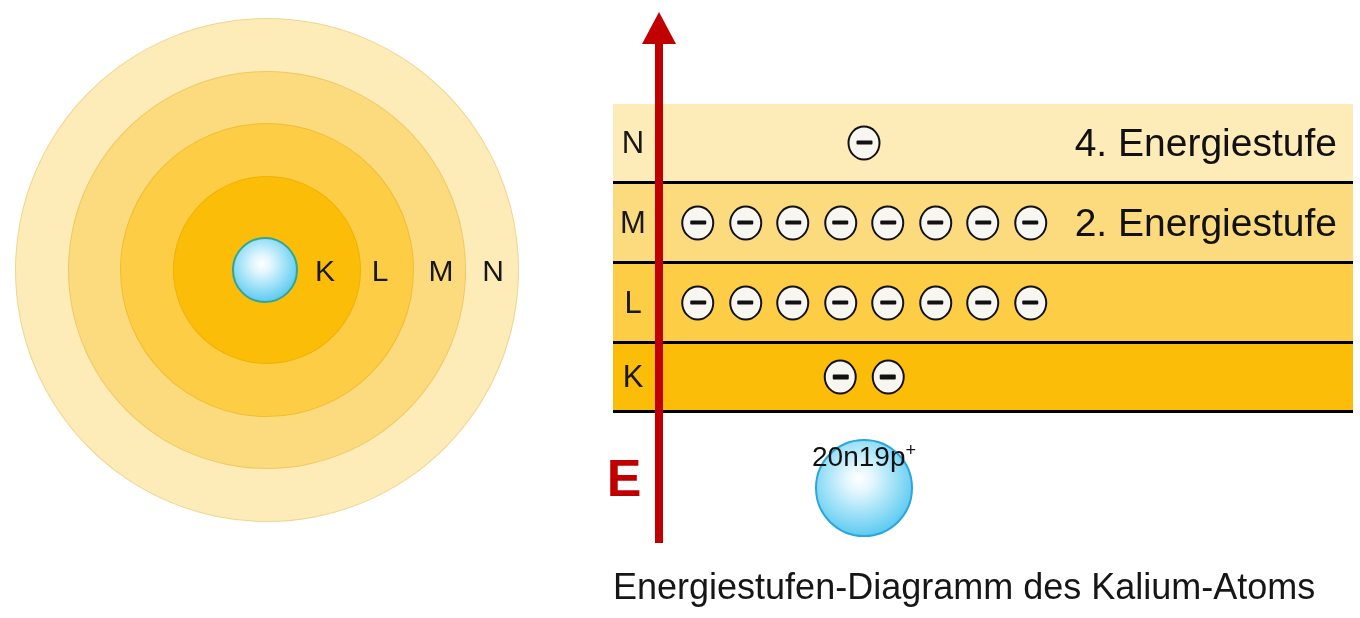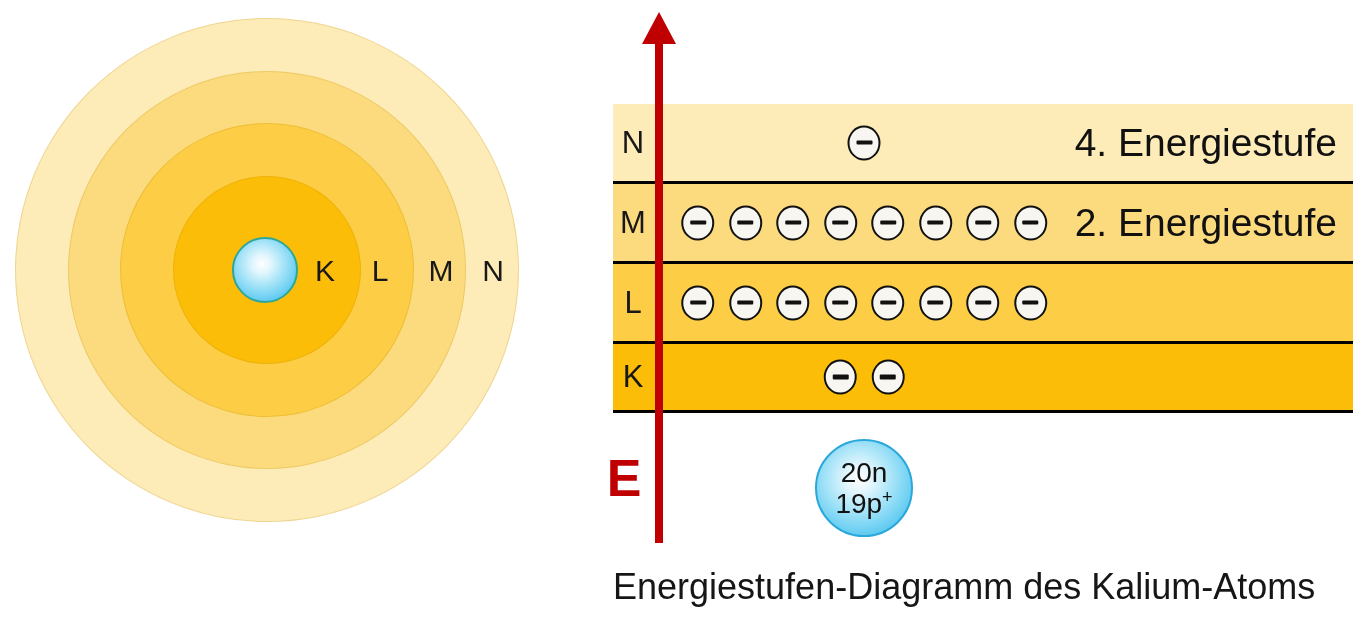--- a/index.html
+++ b/index.html
@@ -43,21 +43,21 @@
     border-bottom:32px solid #C00000;
   }
   .e-label {
     position:absolute; left:600px; top:452px; width:48px; text-align:center;
     font-size:52px; font-weight:bold; color:#C00000; line-height:1;
   }
   .nucleus-right {
     position:absolute; left:815px; top:439px; width:98px; height:98px;
     border:2.5px solid #2AA7DB; text-align:center;
     font-size:28px; line-height:31px; color:#111; padding-top:0;
-    display:flex; flex-direction:column; justify-content:center;
+    display:flex; flex-direction:row; justify-content:center;
   }
   .nucleus-right sup { font-size:18px; line-height:0; }
   .caption { position:absolute; left:613px; top:566px; font-size:36px; color:#161616; }
 </style>
 </head>
 <body>
 
 <div class="stage">
 
   <div class="atom">

